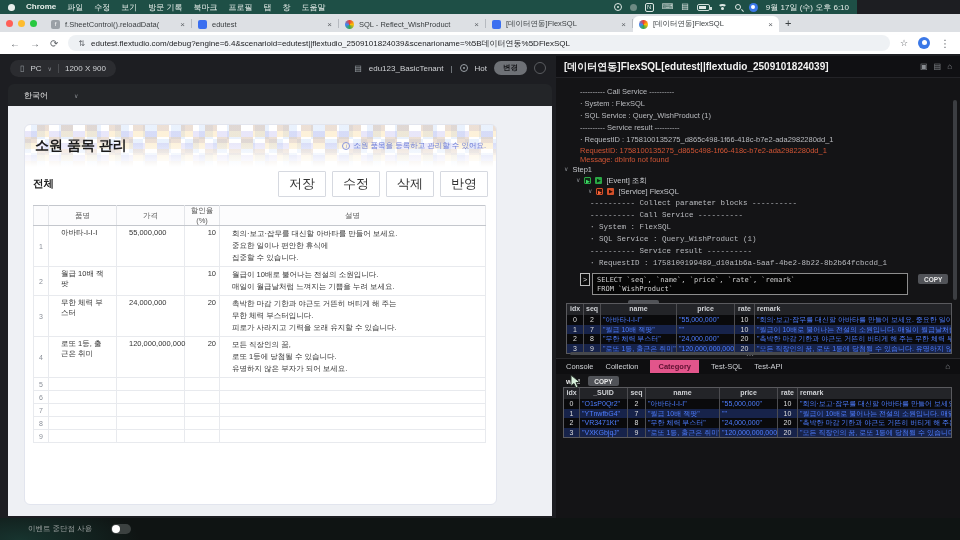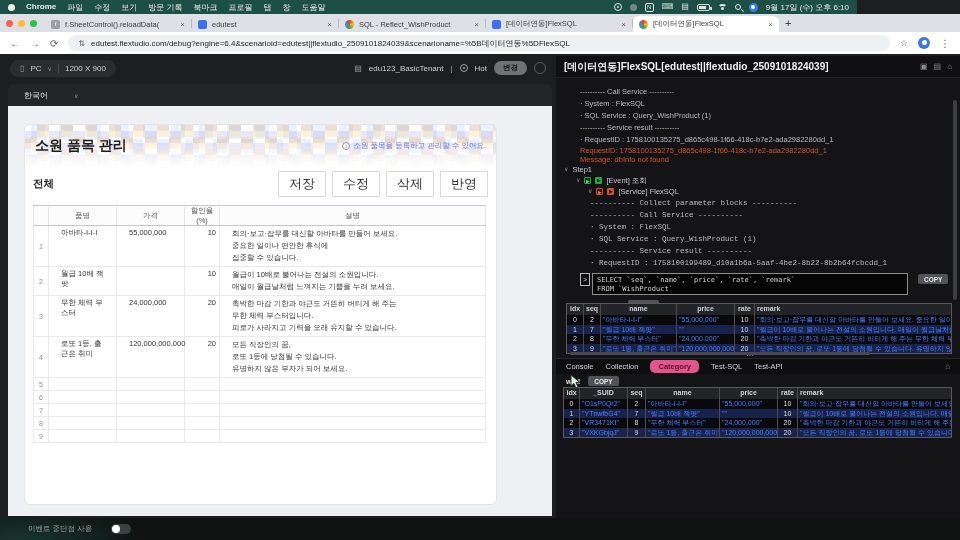--- a/index.html
+++ b/index.html
@@ -139,21 +139,21 @@
   .dgrid .trow.alt { background:#17234a; }
   .dgrid .cell.q { color:#4d7dff; text-align:left; }
   .dgrid .cell:last-child { border-right:none; flex:1; text-align:left; }
   #result-table { position:absolute; left:10px; top:247px; width:386px; }
   #hscroll { position:absolute; left:14px; top:296px; width:300px; height:3px; background:#46484c; border-radius:2px; }
   #hdots { position:absolute; left:190px; top:297px; color:#808388; font-size:8px; line-height:6px; }
 
   #rtabs { position:absolute; left:0; top:302px; width:404px; height:16px; background:#0e0e10;
     border-top:1px solid #28282c; display:flex; align-items:center; gap:12px; padding:0 10px; }
   .rtab { color:#cfd1d5; font-size:7.5px; }
-  .rtab.active { background:#e2558b; color:#5c1030; font-weight:bold; border-radius:5px; padding:2px 8px; }
+  .rtab.active { background:#e2558b; color:#5c1030; font-weight:bold; border-radius:0; padding:2px 8px; }
   #rtabs .tic { margin-left:auto; }
   #wishrow { position:absolute; left:10px; top:320px; display:flex; align-items:center; gap:8px; }
   #wishlabel { color:#e8e8e8; font-size:7.5px; font-weight:bold; }
   #cursor { position:absolute; left:14px; top:318px; z-index:5; }
   #suid-table { position:absolute; left:7px; top:331px; width:389px; }
   #vscroll { position:absolute; left:397px; top:44px; width:4px; height:200px; background:#3c3e42; border-radius:2px; }
 
   
   #bottombar { position:absolute; left:0; top:518px; width:960px; height:22px; background:#0f1413;
     display:flex; align-items:center; gap:19px; padding-left:28px;

